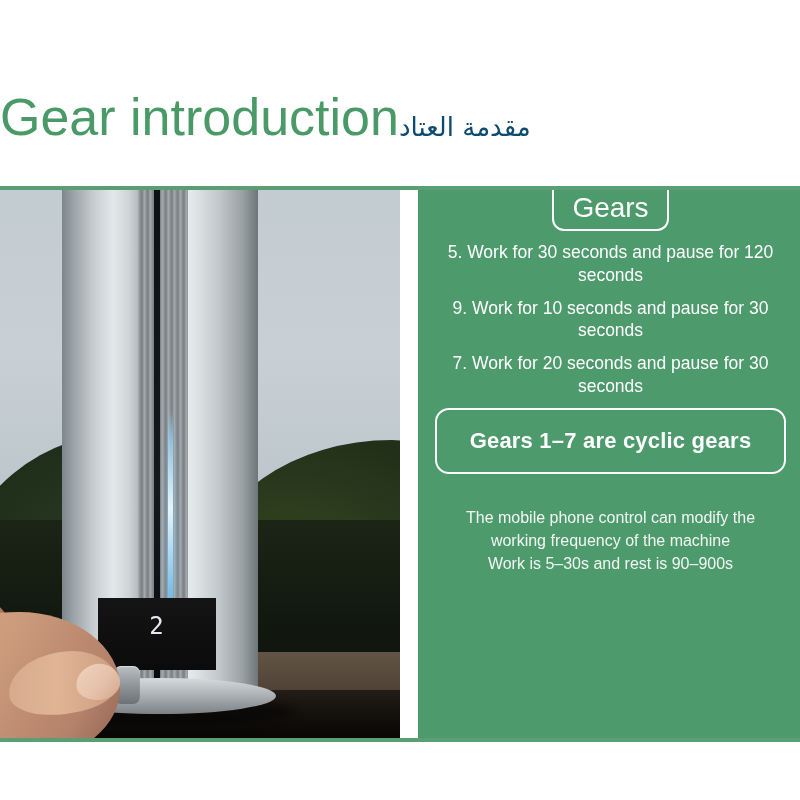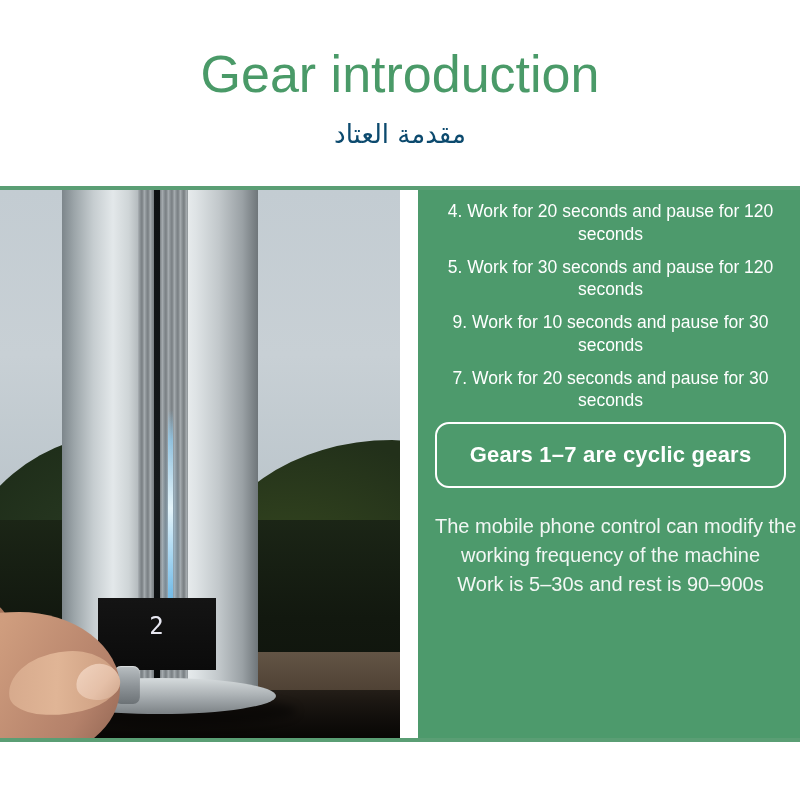--- a/index.html
+++ b/index.html
@@ -23,21 +23,21 @@
 
   
   .header {
     position: absolute;
     left: 0;
     top: 0;
     width: 800px;
     height: 186px;
     background: #ffffff;
     display: flex;
-    flex-direction: column;
+    flex-direction: row;
     align-items: center;
     justify-content: flex-start;
     padding-top: 48px;
     box-sizing: border-box;
   }
   .page-title {
     font-family: "Liberation Sans", sans-serif;
     font-size: 52px;
     font-weight: 400;
     color: #4a9a68;
@@ -303,23 +303,23 @@
     padding: 18px 10px;
     text-align: center;
     font-size: 22px;
     font-weight: bold;
     letter-spacing: 0.2px;
     color: #ffffff;
     max-width: 330px;
   }
 
   .footnote {
-    margin-top: 24px;
+    margin-top: 32px;
     text-align: center;
-    font-size: 20px;
+    font-size: 16px;
     line-height: 1.45;
     color: #f2f7f4;
   }
   .footnote div { white-space: nowrap; }
 
   
   .footer-space {
     position: absolute;
     left: 0;
     top: 742px;
@@ -367,23 +367,25 @@
         <div class="palm"></div>
         <div class="finger"></div>
         <div class="fingernail"></div>
       </div>
     </div>
 
     <div class="gap"></div>
 
     <div class="info-pane">
 
+      <div class="gears-badge-row">
+        <div class="gears-badge">Gears</div>
+      </div>
 
       <ul class="gear-list">
-        <li>4. Work for 20 seconds and pause for 120 seconds</li>
         <li>5. Work for 30 seconds and pause for 120 seconds</li>
         <li>9. Work for 10 seconds and pause for 30 seconds</li>
         <li>7. Work for 20 seconds and pause for 30 seconds</li>
       </ul>
 
       <div class="cyclic-box">Gears 1–7 are cyclic gears</div>
 
       <div class="footnote">
         <div>The mobile phone control can modify the</div>
         <div>working frequency of the machine</div>

